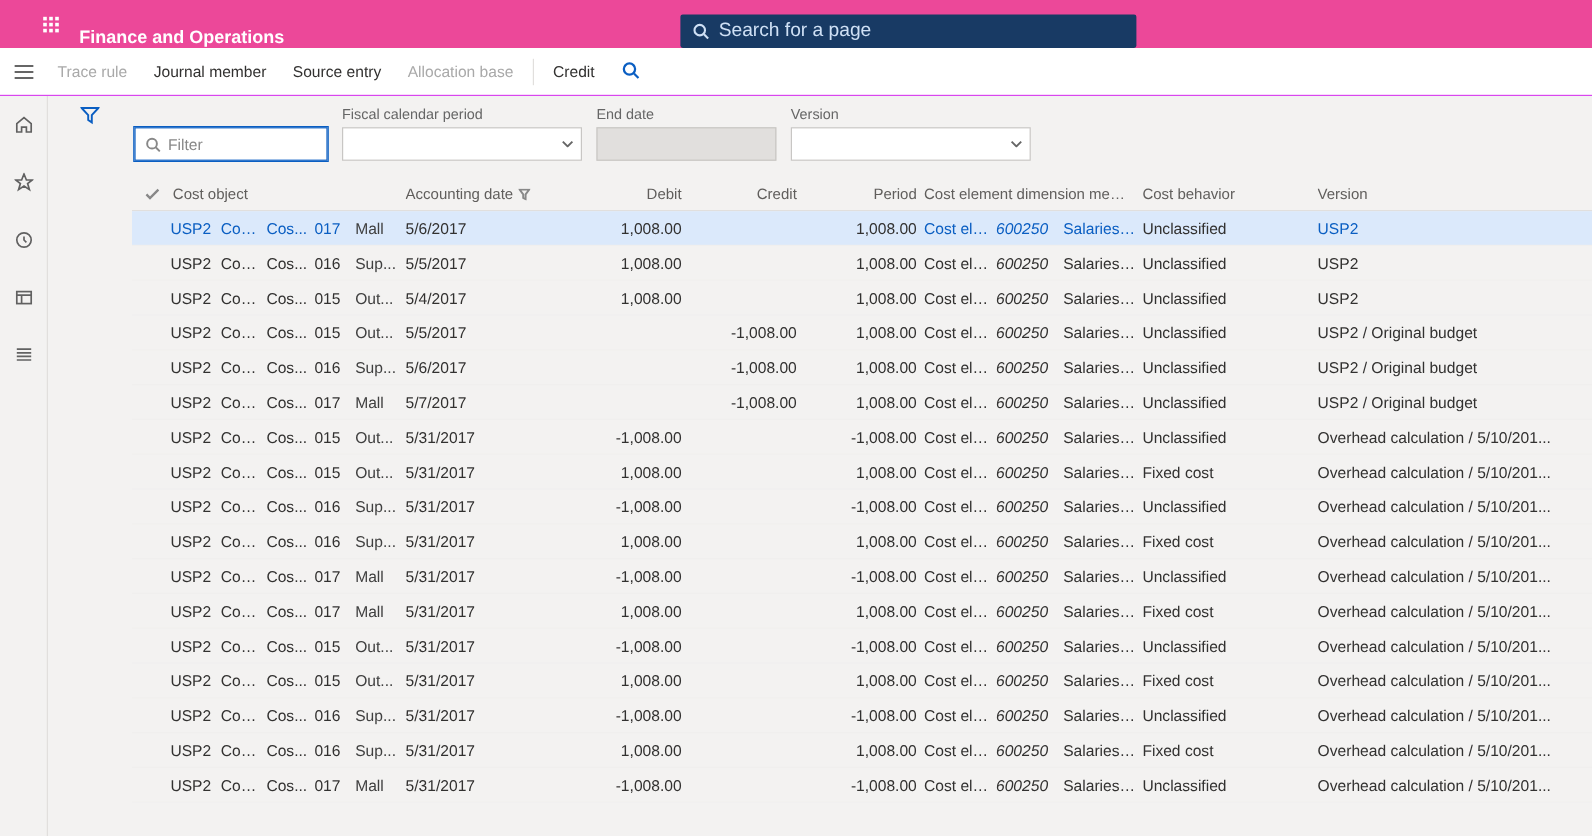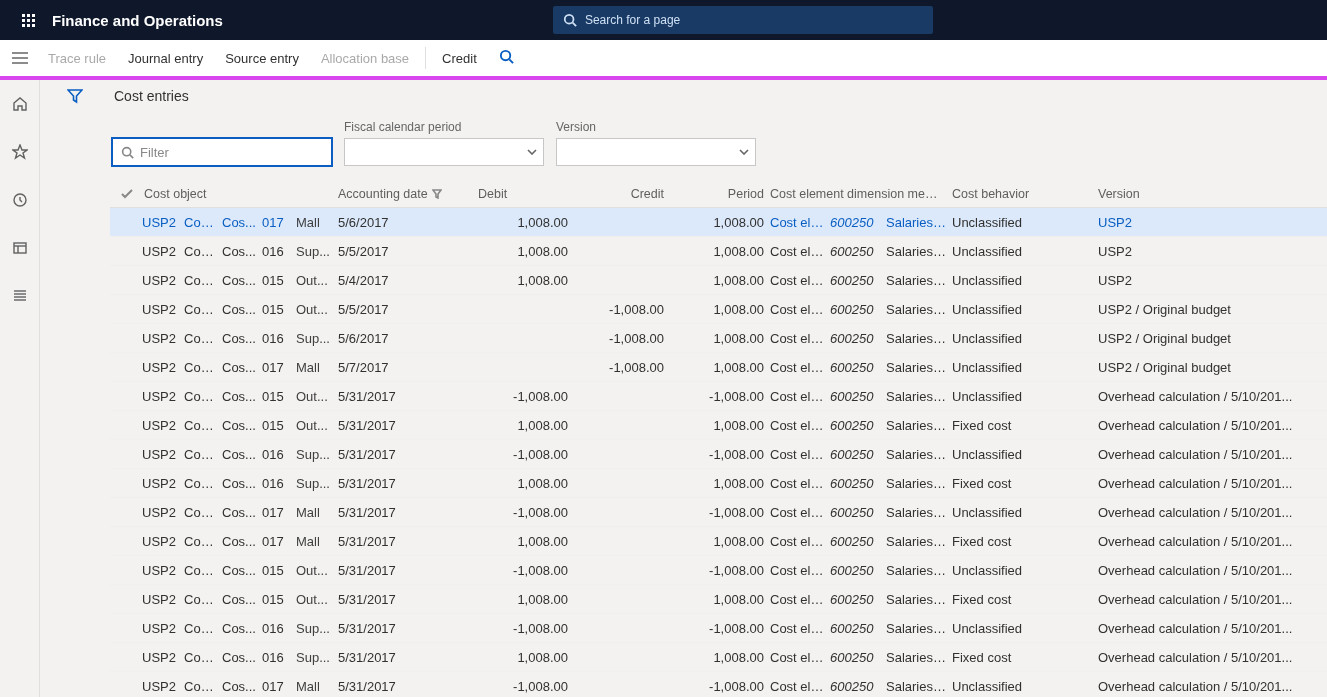--- a/index.html
+++ b/index.html
@@ -1,30 +1,30 @@
 <!DOCTYPE html>
 <html><head>
 <meta charset="utf-8">
 <style>
 * { margin: 0; padding: 0; box-sizing: border-box; font-family: "Segoe UI", Tahoma, sans-serif; }
 body { background: #f3f2f1; font-size: 13px; color: #323130; overflow-x: hidden; }
 
 
-.topbar { height: 40px; background: #0f172a; color: #fff; display: flex; align-items: center; padding: 0 12px; }
+.topbar { height: 40px; background: #ec4899; color: #fff; display: flex; align-items: flex-end; padding: 0 26px; }
 .waffle { width: 32px; height: 40px; display: flex; align-items: center; justify-content: center; cursor: pointer; }
 .waffle-grid { display: grid; grid-template-columns: repeat(3, 3px); grid-template-rows: repeat(3, 3px); gap: 2px; }
 .waffle-grid span { background: #fff; width: 3px; height: 3px; }
 .app-title { font-size: 15px; font-weight: 600; margin-left: 8px; white-space: nowrap; }
 .search-wrap { margin-left: 330px; }
 .search-box { width: 380px; height: 28px; background: #183a64; display: flex; align-items: center; padding: 0 10px; border-radius: 2px; cursor: text; }
 .search-box svg { width: 14px; height: 14px; stroke: #cfe0f5; stroke-width: 2; fill: none; }
-.search-ph { color: #cfe0f5; margin-left: 8px; font-size: 12px; }
-
-
-.cmdbar { height: 40px; background: #fff; display: flex; align-items: center; padding: 0 12px 0 48px; border-bottom: 4px solid #d946ef; font-size: 13px; gap: 22px; position: relative; }
+.search-ph { color: #cfe0f5; margin-left: 8px; font-size: 16px; }
+
+
+.cmdbar { height: 40px; background: #fff; display: flex; align-items: center; padding: 0 12px 0 48px; border-bottom: 1px solid #d946ef; font-size: 13px; gap: 22px; position: relative; }
 .hamburger { position: absolute; left: 0; width: 40px; height: 40px; display: flex; align-items: center; justify-content: center; cursor: pointer; }
 .hamburger svg { width: 16px; height: 12px; stroke: #666; stroke-width: 1.5; }
 .cmd-item { color: #323130; cursor: pointer; }
 .cmd-item.disabled { color: #a9a9a9; cursor: default; }
 .cmd-sep { width: 1px; height: 22px; background: #e1dfdd; margin: 0 -6px; }
 .cmd-search-icon svg { width: 15px; height: 15px; stroke: #0a5ec2; stroke-width: 2; fill: none; }
 
 
 .leftrail { position: fixed; left: 0; top: 80px; bottom: 0; width: 40px; background: #f3f2f1; border-right: 1px solid #e1dfdd; display: flex; flex-direction: column; align-items: center; padding-top: 10px; gap: 20px; }
 .rail-icon { width: 40px; height: 28px; display: flex; align-items: center; justify-content: center; cursor: pointer; color: #616161; }
@@ -32,21 +32,21 @@
 
 
 .content { margin-left: 40px; padding: 0; }
 .content-inner { display: flex; }
 .filter-col { width: 70px; padding-top: 8px; display: flex; justify-content: center; }
 .filter-col svg { width: 16px; height: 16px; stroke: #0a5ec2; stroke-width: 1.6; fill: none; cursor: pointer; }
 .main { flex: 1; padding-top: 8px; }
 .page-title { font-size: 14px; color: #323130; margin-bottom: 16px; padding-left: 4px; }
 
 .controls-row { display: flex; gap: 12px; align-items: flex-end; margin-bottom: 14px; padding-left: 2px; }
-.filter-input { width: 220px; height: 28px; border: 1px solid #0a5ec2; outline: 1px solid #0a5ec2; display: flex; align-items: center; padding: 0 8px; background: #fff; cursor: text; }
+.filter-input { width: 161px; height: 28px; border: 1px solid #0a5ec2; outline: 1px solid #0a5ec2; display: flex; align-items: center; padding: 0 8px; background: #fff; cursor: text; }
 .filter-input svg { width: 13px; height: 13px; stroke: #888; stroke-width: 2; fill: none; }
 .filter-input span { color: #888; margin-left: 6px; font-size: 13px; }
 .field-group { display: flex; flex-direction: column; gap: 4px; }
 .field-label { font-size: 12px; color: #666; }
 .dropdown { width: 200px; height: 28px; border: 1px solid #c8c6c4; background: #fff; display: flex; align-items: center; justify-content: flex-end; padding: 0 6px; cursor: pointer; }
 .dropdown svg { width: 10px; height: 6px; stroke: #666; stroke-width: 1.6; fill: none; }
 .ro-field { width: 150px; height: 28px; background: #e1dfdd; border: 1px solid #c8c6c4; }
 
 
 .grid { width: 100%; }
@@ -67,21 +67,21 @@
 .c-credit { width: 96px; text-align: right; }
 .c-amount { width: 100px; text-align: right; }
 .c-cem1 { width: 60px; }
 .c-cem2 { width: 56px; font-style: italic; }
 .c-cem3 { width: 66px; }
 .c-behav { width: 146px; }
 .c-ver { width: 210px; }
 .hdr-costobj { width: 196px; padding-left: 2px; }
 .hdr-acctdate { width: 140px; display: flex; align-items: center; gap: 4px; }
 .hdr-acctdate svg { width: 10px; height: 10px; stroke: #888; stroke-width: 1.6; fill: none; }
-.hdr-debit { width: 96px; text-align: left; }
+.hdr-debit { width: 96px; text-align: right; }
 .hdr-credit { width: 96px; text-align: right; }
 .hdr-amount { width: 100px; text-align: right; }
 .hdr-cem { width: 182px; }
 .hdr-behav { width: 146px; }
 .hdr-ver { width: 210px; }
 .lnk { color: #323130; }
 </style>
 </head>
 <body>
 
@@ -113,21 +113,21 @@
 
 <div class="cmdbar">
   <div class="hamburger">
     <svg viewBox="0 0 16 12">
         <line x1="0" y1="1" x2="16" y2="1"></line>
         <line x1="0" y1="6" x2="16" y2="6"></line>
         <line x1="0" y1="11" x2="16" y2="11"></line>
       </svg>
   </div>
   <span class="cmd-item disabled">Trace rule</span>
-  <span class="cmd-item">Journal entry</span>
+  <span class="cmd-item">Journal member</span>
   <span class="cmd-item">Source entry</span>
   <span class="cmd-item disabled">Allocation base</span>
   <div class="cmd-sep"></div>
   <span class="cmd-item">Credit</span>
   <span class="cmd-search-icon">
     <svg viewBox="0 0 16 16">
         <circle cx="7" cy="7" r="5"></circle>
         <line x1="11" y1="11" x2="15" y2="15"></line>
       </svg>
   </span>
@@ -168,37 +168,40 @@
 </div>
 
 <div class="content">
   <div class="content-inner">
     <div class="filter-col">
       <svg viewBox="0 0 16 16">
           <path d="M1 2 H15 L9.5 8 V14 L6.5 12 V8 Z"></path>
         </svg>
     </div>
     <div class="main">
-      <div class="page-title">Cost entries</div>
 
       <div class="controls-row">
         <div class="filter-input">
           <svg viewBox="0 0 16 16">
               <circle cx="7" cy="7" r="5"></circle>
               <line x1="11" y1="11" x2="15" y2="15"></line>
             </svg>
           <span>Filter</span>
         </div>
         <div class="field-group">
           <span class="field-label">Fiscal calendar period</span>
           <div class="dropdown">
             <svg viewBox="0 0 10 6">
                 <path d="M1 1 L5 5 L9 1"></path>
               </svg>
           </div>
+        </div>
+        <div class="field-group">
+          <span class="field-label">End date</span>
+          <div class="ro-field"></div>
         </div>
         <div class="field-group">
           <span class="field-label">Version</span>
           <div class="dropdown">
             <svg viewBox="0 0 10 6">
                 <path d="M1 1 L5 5 L9 1"></path>
               </svg>
           </div>
         </div>
       </div>

